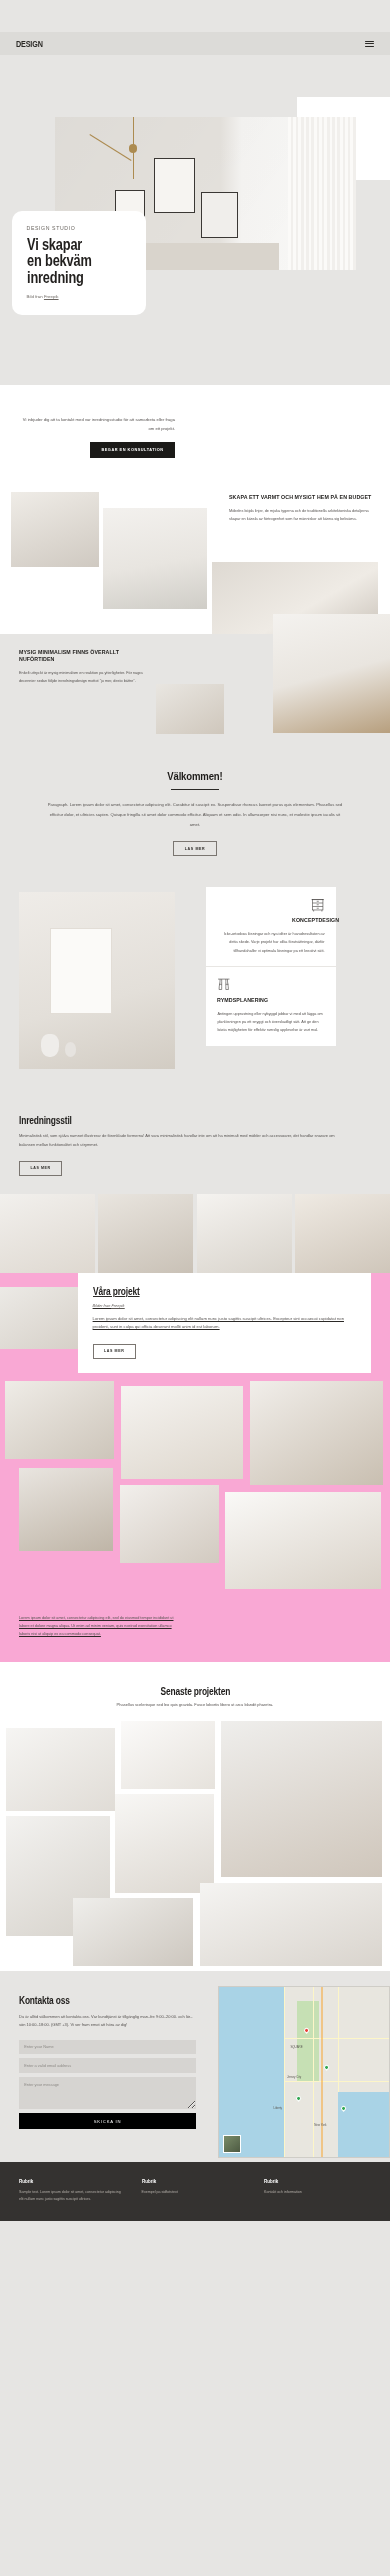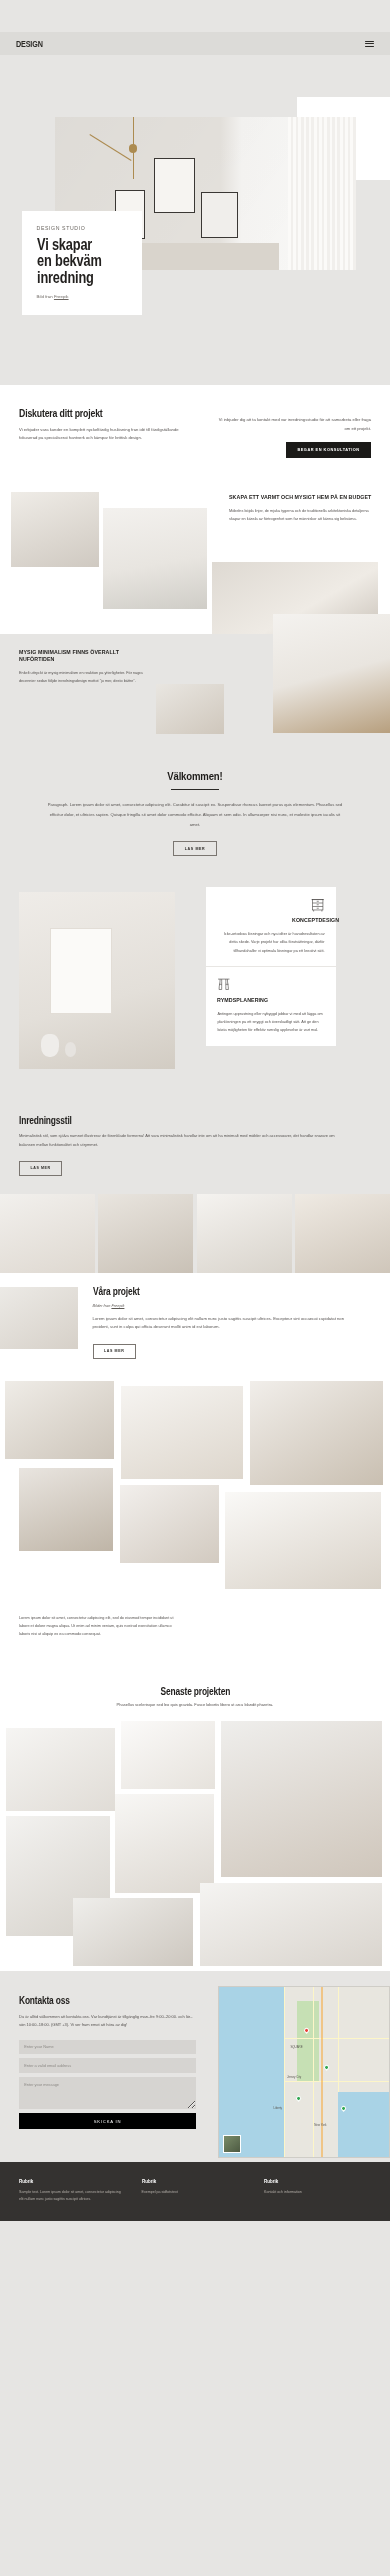--- a/index.html
+++ b/index.html
@@ -53,24 +53,25 @@
   }
   
   .h-frame { position: absolute; background: #f6f4f1; border: 0.8px solid #3a3734; }
   .h-curtain {
     position: absolute; right: 0; top: 0; width: 68px; height: 100%;
     background: repeating-linear-gradient(to right,#fbfaf8 0 2.6px,#f1efec 2.6px 5.2px);
   }
   .h-lamp { position: absolute; background: #ac8b50; }
 
   .hero-card {
-    position: absolute; left: 22px; top: 156px;
-    width: 120px; background: #fff;
+    position: absolute; left: 12px; top: 156px;
+    width: 134px; background: #fff;
     padding: 13.5px 14.6px 15.6px 14.6px;
     z-index: 10;
+    border-radius: 10px;
   }
   .eyebrow {
     font-size: 5.2px; letter-spacing: 0.6px; color: #6c6762;
     margin-bottom: 6.2px;
   }
   .hero-title {
     font-size: 15.6px; line-height: 1.05; font-weight: 700;
     letter-spacing: -0.2px; color: #23211f;
     transform: scaleX(0.82); transform-origin: left center;
     width: 122%;
@@ -183,21 +184,21 @@
   .style-sec .h2 { font-size: 10px; }
   .style-sec .body-text { max-width: 333px; font-size: 4px; }
   .gallery { display: flex; gap: 3.1px; padding: 0 0 0 0; background: #e6e5e3; }
   .g-item { flex: 1; height: 79px; }
   .g1 { background: linear-gradient(160deg,#f2f0ed,#ded8d0); }
   .g2 { background: linear-gradient(160deg,#e9e5df,#c9c1b6); }
   .g3 { background: linear-gradient(160deg,#f5f3f0,#d8d3cb); }
   .g4 { background: linear-gradient(160deg,#efeae3,#cfc6ba); }
 
   
-  .projects { background: #ffffff; position: relative; padding-bottom: 2px; }
+  .projects { background: #f9a8d4; position: relative; padding-bottom: 2px; text-decoration: underline; }
   .proj-card {
     background: #fff; margin-left: 78px; margin-right: 19px;
     padding: 13.5px 14.6px 14.6px;
   }
   .proj-card .h2 { font-size: 10px; }
   .credit-i { font-size: 3.9px; font-style: italic; color: #5d5955; margin-bottom: 6.2px; }
   .credit-i a { color: #5d5955; }
   .proj-left-img {
     position: absolute; left: 0; top: 14.6px; width: 78px; height: 62px;
     background: linear-gradient(150deg,#eceae6,#d6d0c8);
@@ -306,24 +307,20 @@
       <span>en bekväm</span><br>
       <span>inredning</span>
     </h1>
     <div class="credit">
       <span>Bild från </span><a href="#">Freepik</a>
     </div>
   </div>
 </section>
 
 <section class="discuss">
-  <div class="discuss-left">
-    <h2 class="h2 cond">Diskutera ditt projekt</h2>
-    <p class="body-text">Vi erbjuder våra kunder en komplett nyckelfärdig huslösning från idé till färdigställande fokuserad på specialiserat hantverk och kämpar för brittisk design.</p>
-  </div>
   <div class="discuss-right">
     <p class="body-text">Vi inbjuder dig att ta kontakt med vår inredningsstudio för att samarbeta eller fråga om ett projekt.</p>
     <button class="btn-dark cond">BEGÄR EN KONSULTATION</button>
   </div>
 </section>
 
 <section class="feat1">
   <div class="ph ph-chair"></div>
   <div class="ph ph-plant"></div>
   <div class="ph ph-sofa"></div>

